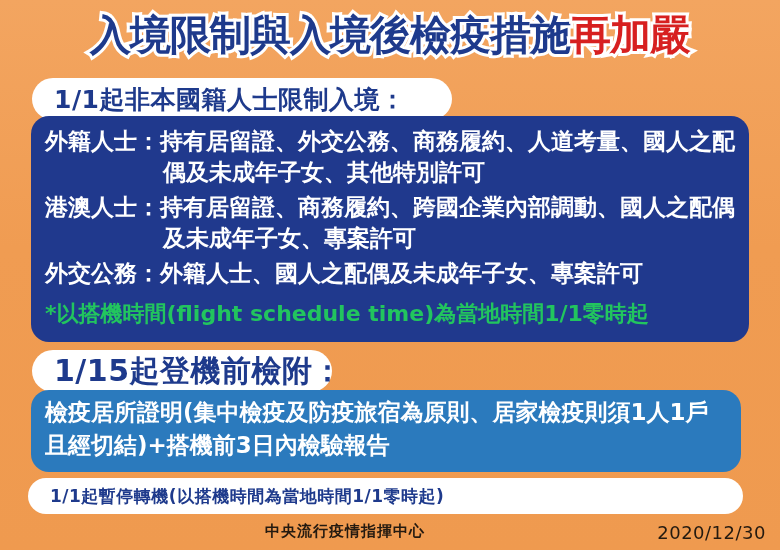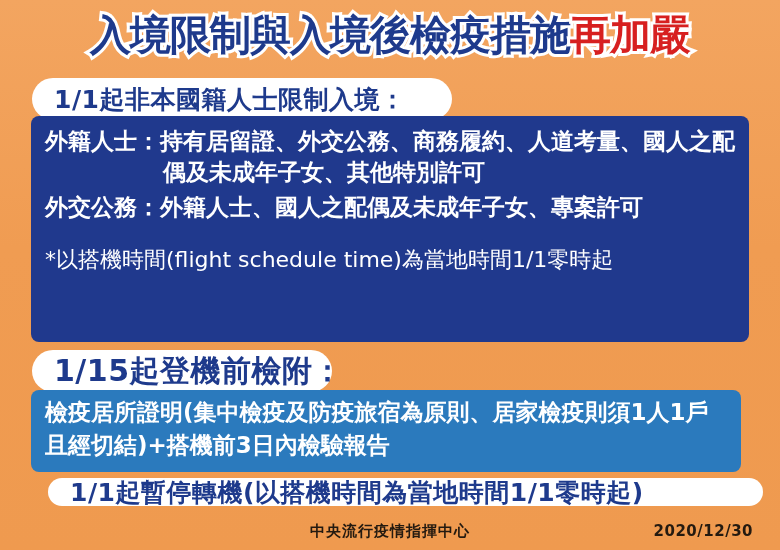--- a/index.html
+++ b/index.html
@@ -67,33 +67,33 @@
   }
   #pill-boarding {
     left: 32px;
     top: 350px;
     width: 300px;
     height: 42px;
     padding-left: 22px;
     font-size: 30px;
   }
   #pill-transit {
-    left: 48px;
+    left: 28px;
     top: 478px;
     width: 715px;
-    height: 28px;
+    height: 36px;
     padding-left: 22px;
-    font-size: 25px;
+    font-size: 17px;
   }
 
   
   .box {
     position: absolute;
     box-sizing: border-box;
-    border-radius: 8px;
+    border-radius: 18px;
     color: #ffffff;
   }
   #box-entry {
     left: 31px;
     top: 116px;
     width: 718px;
     height: 226px;
     background: #20398d;
     padding: 10px 14px 8px 14px;
   }
@@ -113,24 +113,24 @@
     text-indent: 0;
     padding-left: 0;
     margin: 0 0 4px 0;
     letter-spacing: 0px;
   }
   .cat-line .wrap-body {
     display: inline;
   }
   .note-line {
     font-size: 22px;
-    font-weight: normal;
+    font-weight: bold;
     line-height: 30px;
-    color: #ffffff;
-    margin: 22px 0 0 0;
+    color: #22c55e;
+    margin: 10px 0 0 0;
     letter-spacing: 0px;
   }
   .box-text {
     font-size: 23px;
     font-weight: bold;
     line-height: 33px;
     margin: 0;
     letter-spacing: 0px;
   }
 
@@ -145,33 +145,33 @@
     position: absolute;
     left: 0;
     bottom: 4px;
     width: 780px;
     height: 24px;
   }
   #footer-org {
     position: absolute;
     left: 0;
     top: 0;
-    width: 780px;
+    width: 690px;
     text-align: center;
     font-size: 15px;
     font-weight: bold;
     color: #241a10;
     letter-spacing: 1px;
   }
   #footer-date {
     position: absolute;
-    right: 27px;
+    right: 14px;
     top: 0;
-    font-size: 15px;
-    font-weight: bold;
+    font-size: 18px;
+    font-weight: normal;
     color: #241a10;
     letter-spacing: 0.5px;
   }
 </style>
 </head>
 <body>
 
 <div id="poster">
 
   <div class="title-row">
@@ -181,20 +181,23 @@
   <div class="pill" id="pill-entry">
     <span>1/1起非本國籍人士限制入境：</span>
   </div>
 
   <div class="box" id="box-entry">
 
     <div class="cat-line hang">
       <span>外籍人士：</span><span class="wrap-body">持有居留證、外交公務、商務履約、人道考量、國人之配偶及未成年子女、其他特別許可</span>
     </div>
 
+    <div class="cat-line hang">
+      <span>港澳人士：</span><span class="wrap-body">持有居留證、商務履約、跨國企業內部調動、國人之配偶及未成年子女、專案許可</span>
+    </div>
 
     <div class="cat-line hang">
       <span>外交公務：</span><span class="wrap-body">外籍人士、國人之配偶及未成年子女、專案許可</span>
     </div>
 
     <div class="note-line">*以搭機時間(flight schedule time)為當地時間1/1零時起</div>
   </div>
 
   <div class="pill" id="pill-boarding">
     <span>1/15起登機前檢附：</span>

